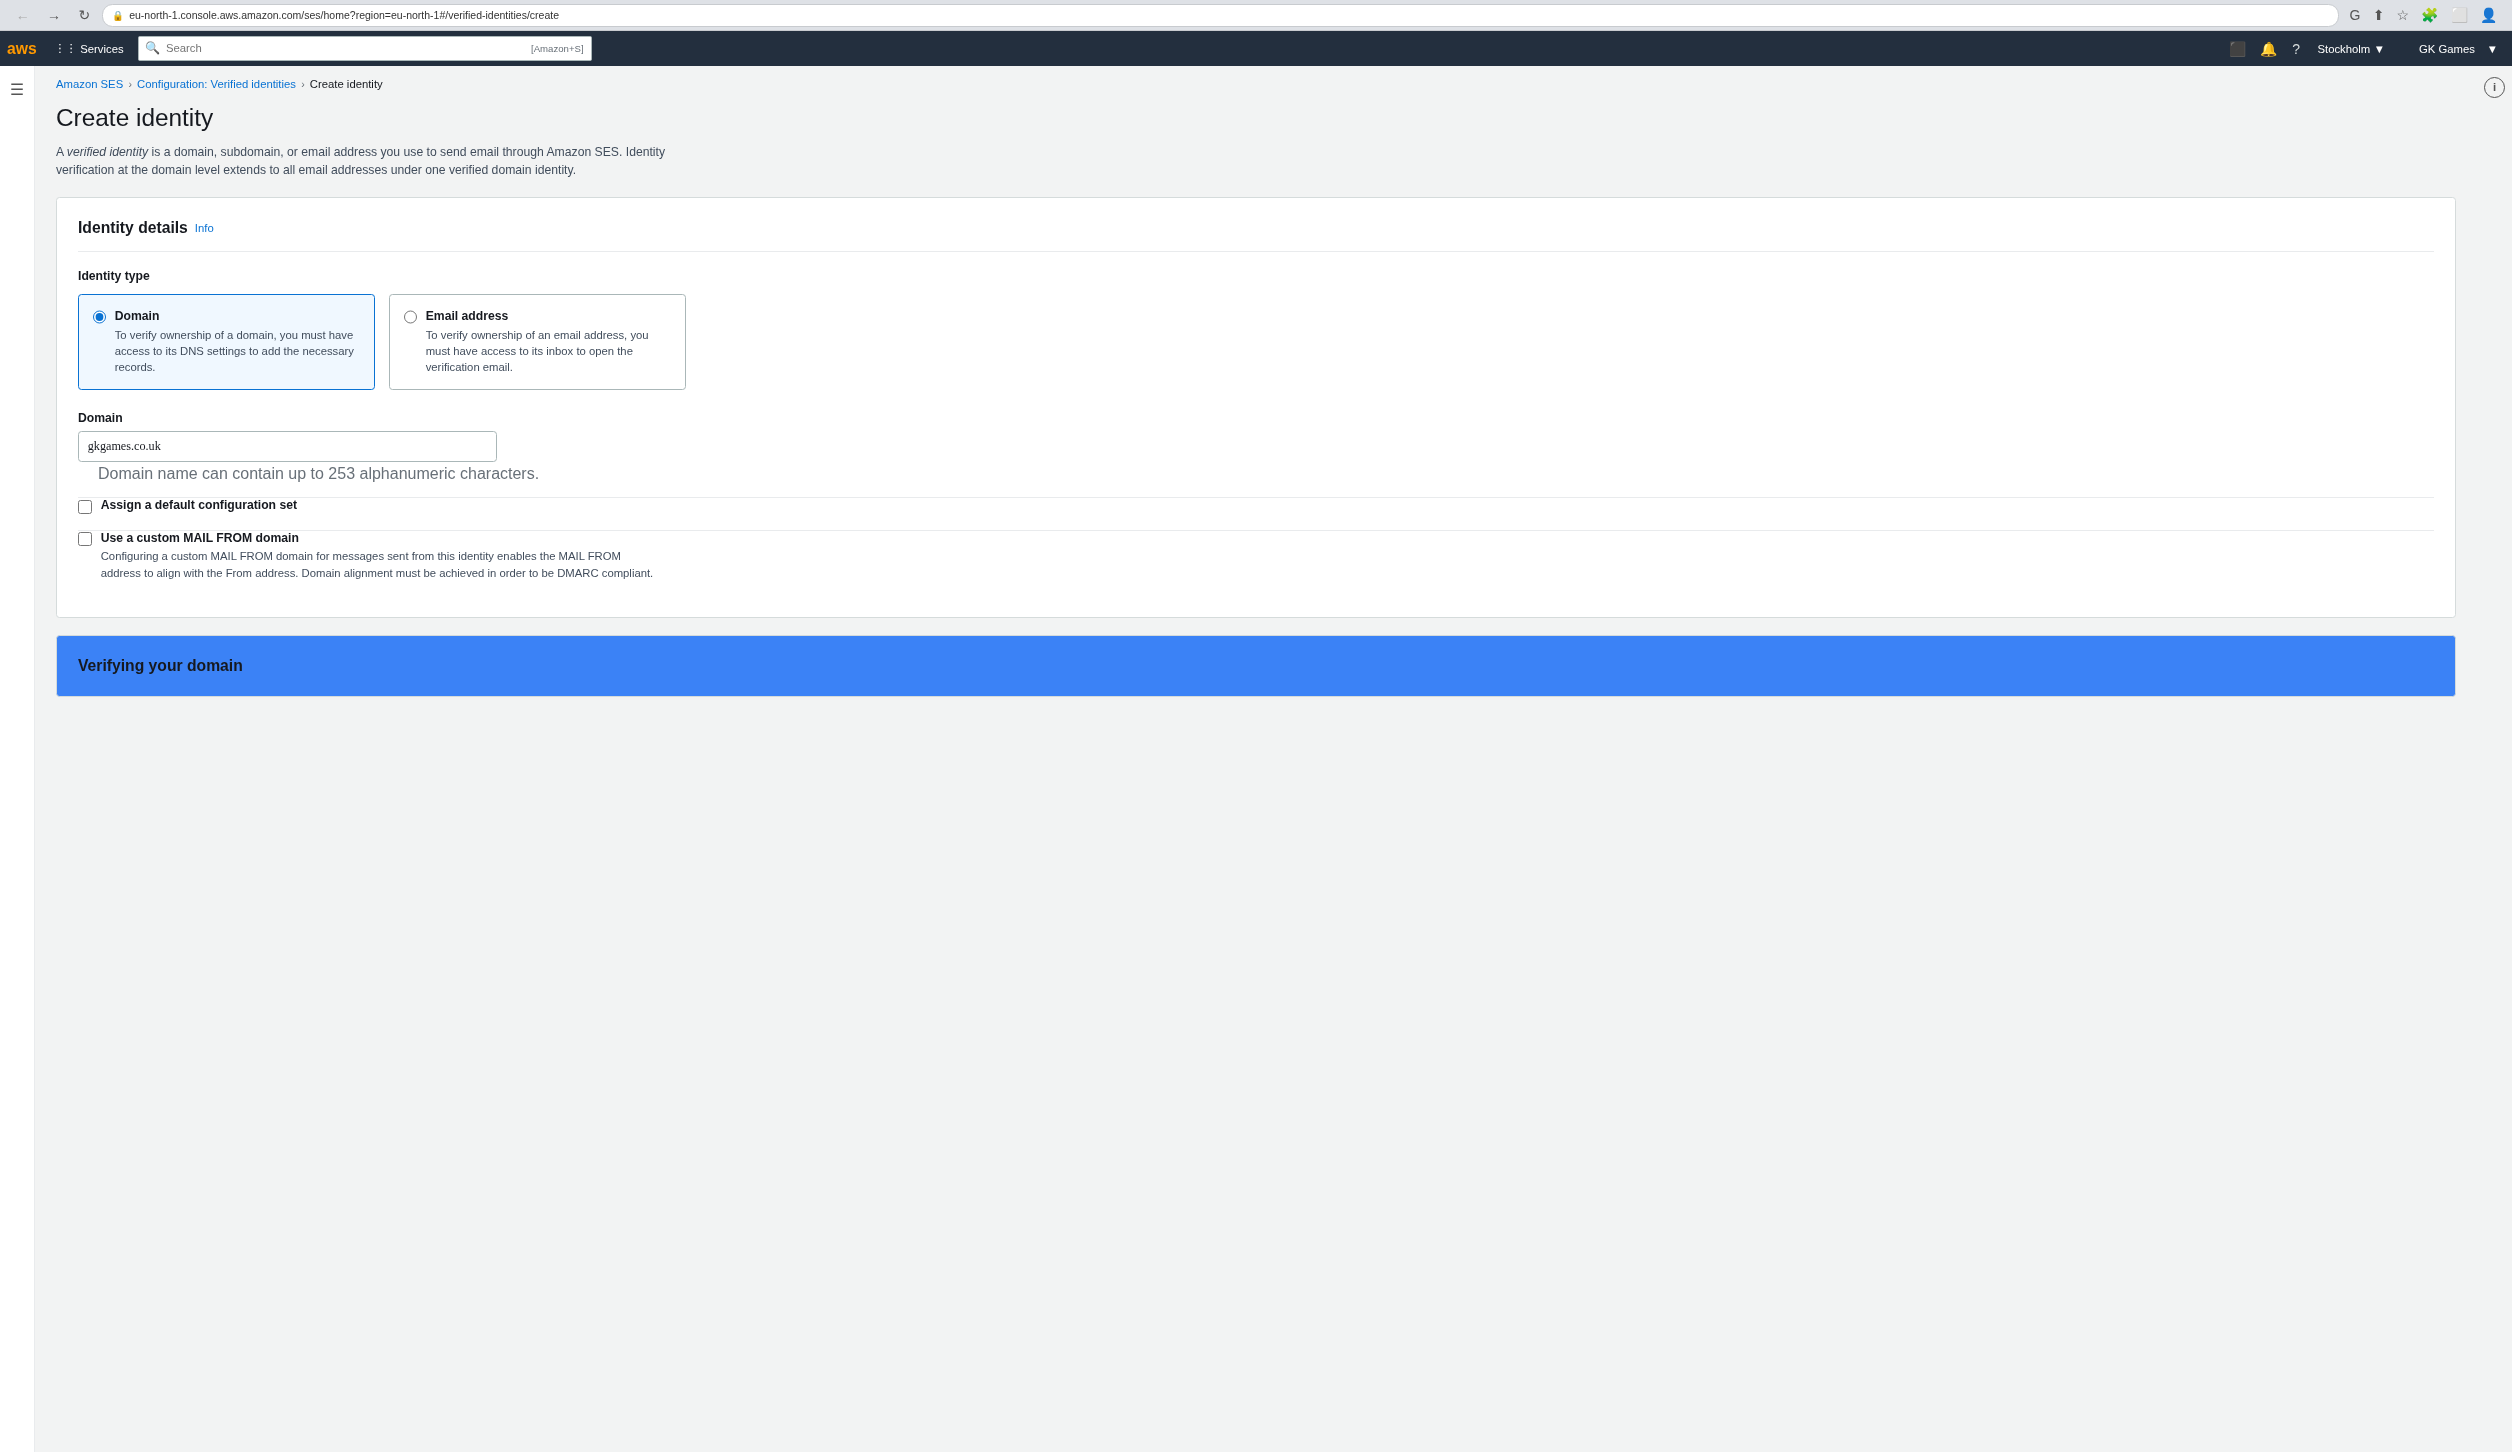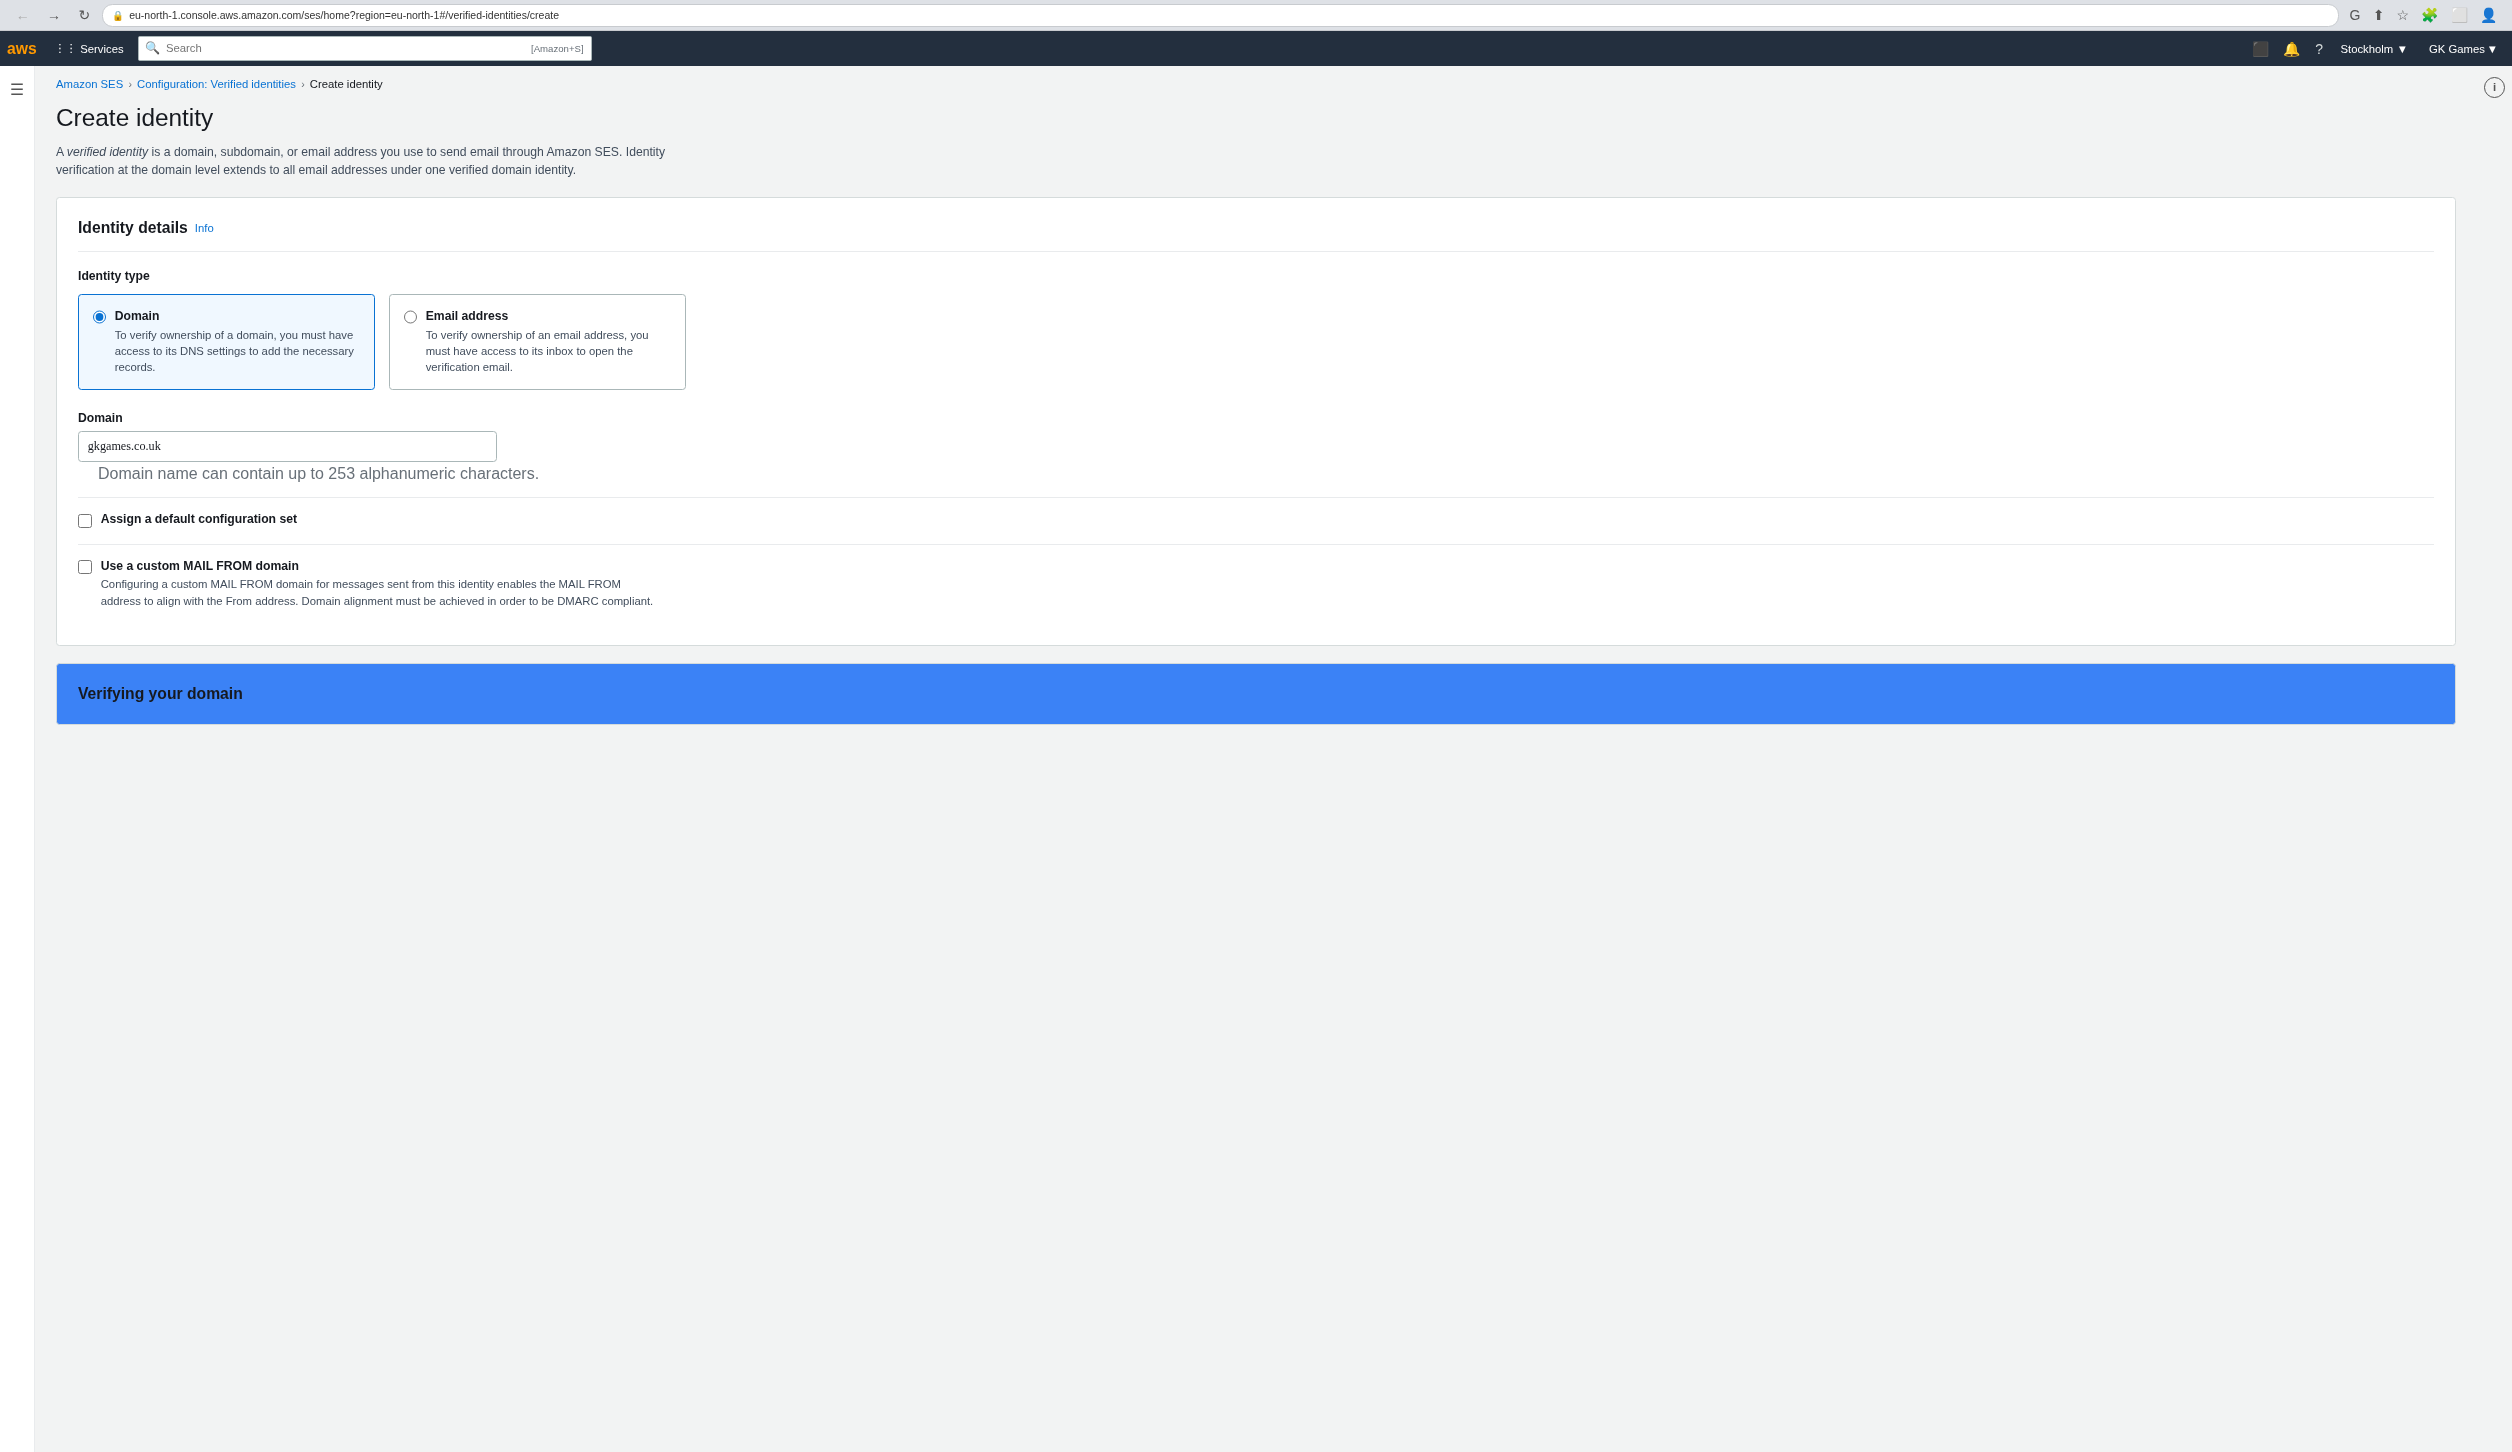--- a/index.html
+++ b/index.html
@@ -90,21 +90,22 @@
       gap: 3.5px;
     }
     .nav-account-btn {
       color: #fff;
       font-size: 11.3px;
       cursor: pointer;
       padding: 3.5px 7px;
       border-radius: 1.7px;
       display: flex;
       align-items: center;
-      gap: 2px;
+      gap: 12px;
+      margin-left: 13px;
     }
 
     
     .browser-bar {
       display: flex;
       align-items: center;
       background: #dee1e6;
       height: 31px;
       padding: 0 10.5px;
       gap: 7px;
@@ -310,21 +311,20 @@
     .form-hint {
       font-size: 16px;
       color: #687078;
       margin-top: 3.5px;
       margin-left: 20px;
     }
 
     
     .checkbox-group {
       margin-top: 0;
-      padding-top: 14px;
       border-top: 0.9px solid #e9ebed;
     }
     .checkbox-item {
       display: flex;
       align-items: flex-start;
       gap: 8.7px;
       margin-bottom: 14px;
     }
     .checkbox-item input[type="checkbox"] {
       margin-top: 1.7px;

